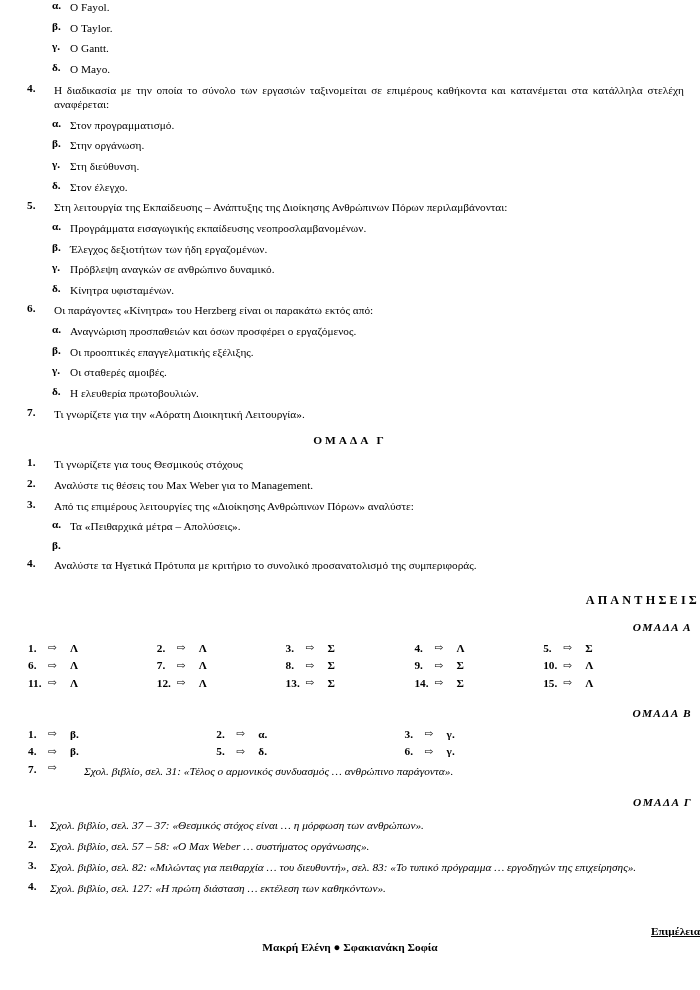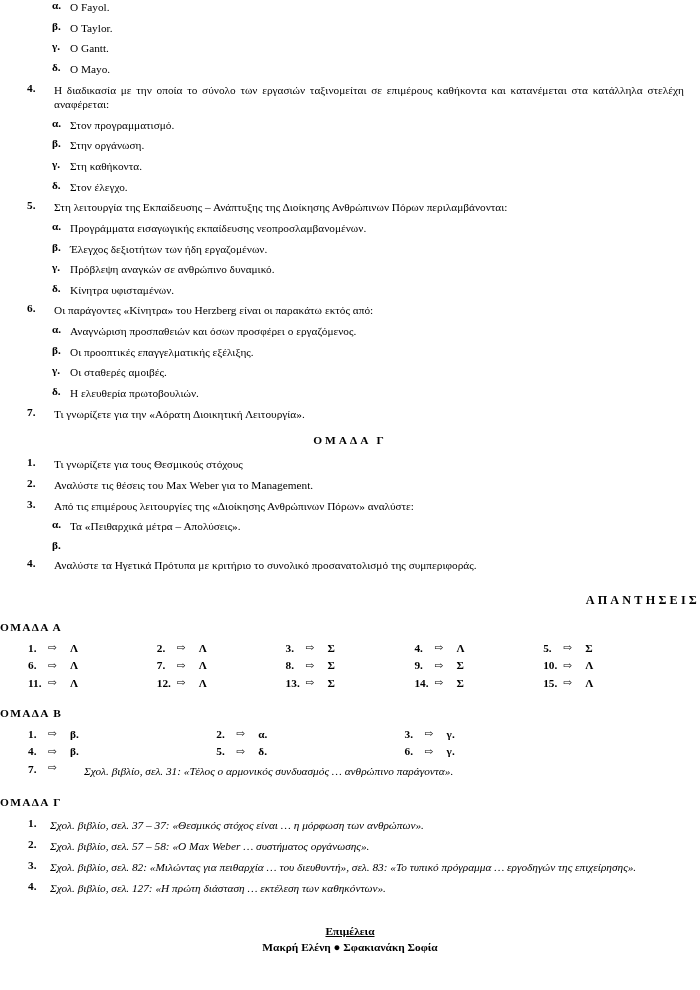--- a/index.html
+++ b/index.html
@@ -76,25 +76,26 @@
     margin: 14px 0 11px 0;
   }
   .answers-heading {
     text-align: right;
     font-weight: bold;
     letter-spacing: 3.2px;
     font-size: 12.2px;
     margin: 22px 0 16px 0;
   }
   .ans-group-heading {
-    text-align: left;
+    text-align: right;
     font-weight: bold;
     letter-spacing: 1.3px;
     font-size: 11.4px;
     margin: 0 8px 9px 0;
+    font-style: italic;
   }
 
   
   .ans-grid {
     display: grid;
     margin: 0 0 0 28px;
     padding-right: 28px;
     row-gap: 6px;
   }
   .ans-grid.cols5 { grid-template-columns: repeat(5, 1fr); }
@@ -164,20 +165,21 @@
   .footer {
     margin-top: 30px;
     text-align: center;
   }
   .footer-title {
     font-weight: bold;
     text-decoration: underline;
     font-size: 11.4px;
     display: block;
     margin-bottom: 4px;
+    text-align: right;
   }
   .footer-names {
     font-weight: bold;
     font-size: 11.4px;
     display: block;
   }
 </style>
 </head>
 <body>
 
@@ -210,21 +212,21 @@
       <div class="orow">
         <span class="onum">α.</span>
         <span class="otext">Στον προγραμματισμό.</span>
       </div>
       <div class="orow">
         <span class="onum">β.</span>
         <span class="otext">Στην οργάνωση.</span>
       </div>
       <div class="orow">
         <span class="onum">γ.</span>
-        <span class="otext">Στη καθήκοντα.</span>
+        <span class="otext">Στη διεύθυνση.</span>
       </div>
       <div class="orow">
         <span class="onum">δ.</span>
         <span class="otext">Στον έλεγχο.</span>
       </div>
       <div class="qrow">
         <span class="qnum">5.</span>
         <span class="qtext">Στη λειτουργία της Εκπαίδευσης – Ανάπτυξης της Διοίκησης Ανθρώπινων Πόρων περιλαμβάνονται:</span>
       </div>
       <div class="orow">

